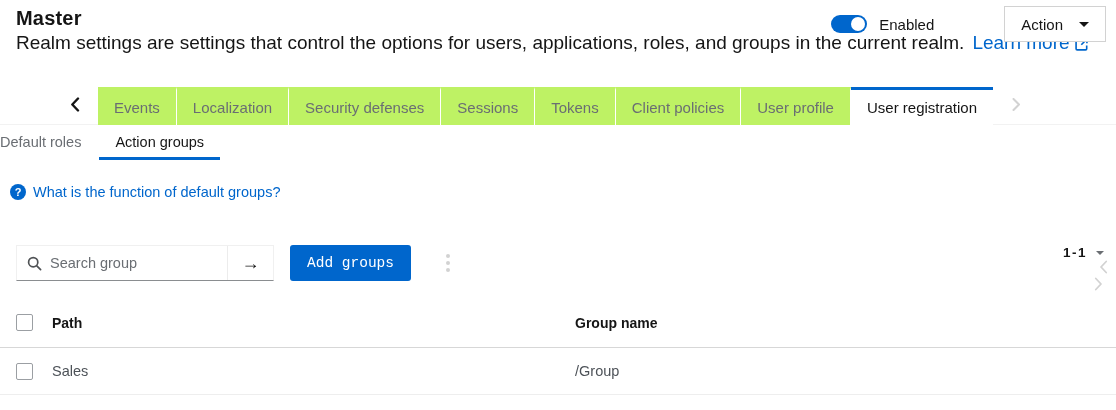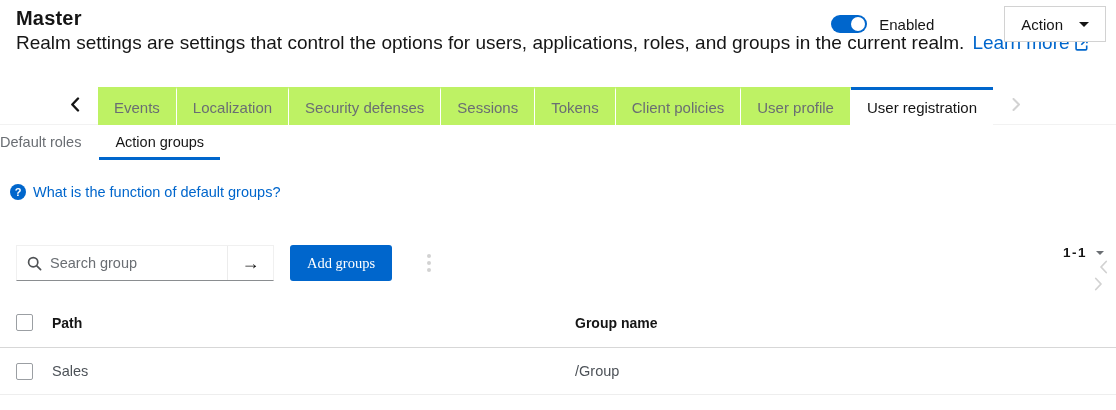--- a/index.html
+++ b/index.html
@@ -53,21 +53,21 @@
   .toolbar { margin-top: 45px; padding: 0 8px 0 16px; display: flex; align-items: flex-start; height: 36px; }
   .search-group { display: flex; align-items: stretch; width: 258px; height: 36px; background: #fff;
     border: 1px solid #f0f0f0; border-bottom: 1px solid #8a8d90; }
   .search-icon-wrap { display: flex; align-items: center; padding-left: 10px; }
   .search-input { border: none; outline: none; flex: 1; min-width: 0; padding: 0 8px;
     font-size: 14.5px; font-family: inherit; color: #151515; }
   .search-input::placeholder { color: #6a6e73; opacity: 1; }
   .search-submit { width: 46px; background: #fff; border: none; border-left: 1px solid #ececec;
     font-size: 18px; color: #151515; cursor: pointer; display: flex; align-items: center; justify-content: center; }
   .add-btn { margin-left: 16px; height: 36px; padding: 0 17px; background: #0066cc; color: #fff;
-    border: none; border-radius: 3px; font-size: 14.5px; font-family: Liberation Serif, serif; cursor: pointer; }
+    border: none; border-radius: 3px; font-size: 14.5px; font-family: Liberation Mono, monospace; cursor: pointer; }
   .kebab-btn { margin-left: 22px; width: 30px; height: 36px; background: none; border: none; cursor: pointer;
     display: flex; flex-direction: column; align-items: center; justify-content: center; gap: 3px; padding: 0; }
   .kebab-btn i { width: 4px; height: 4px; border-radius: 50%; background: #d2d2d2; }
 
   .pagination { margin-left: auto; display: flex; align-items: center; flex-direction: column; }
   .page-range-btn { display: flex; align-items: center; background: none; border: none; cursor: pointer;
     font-family: inherit; font-size: 13.5px; font-weight: 700; color: #151515; letter-spacing: 1.5px; padding: 0; }
   .caret-down-sm { width: 0; height: 0; margin-left: 9px;
     border-left: 4px solid transparent; border-right: 4px solid transparent; border-top: 4px solid #6a6e73; }
   .page-nav { background: none; border: none; cursor: default; padding: 0; display: flex; align-items: center; }

